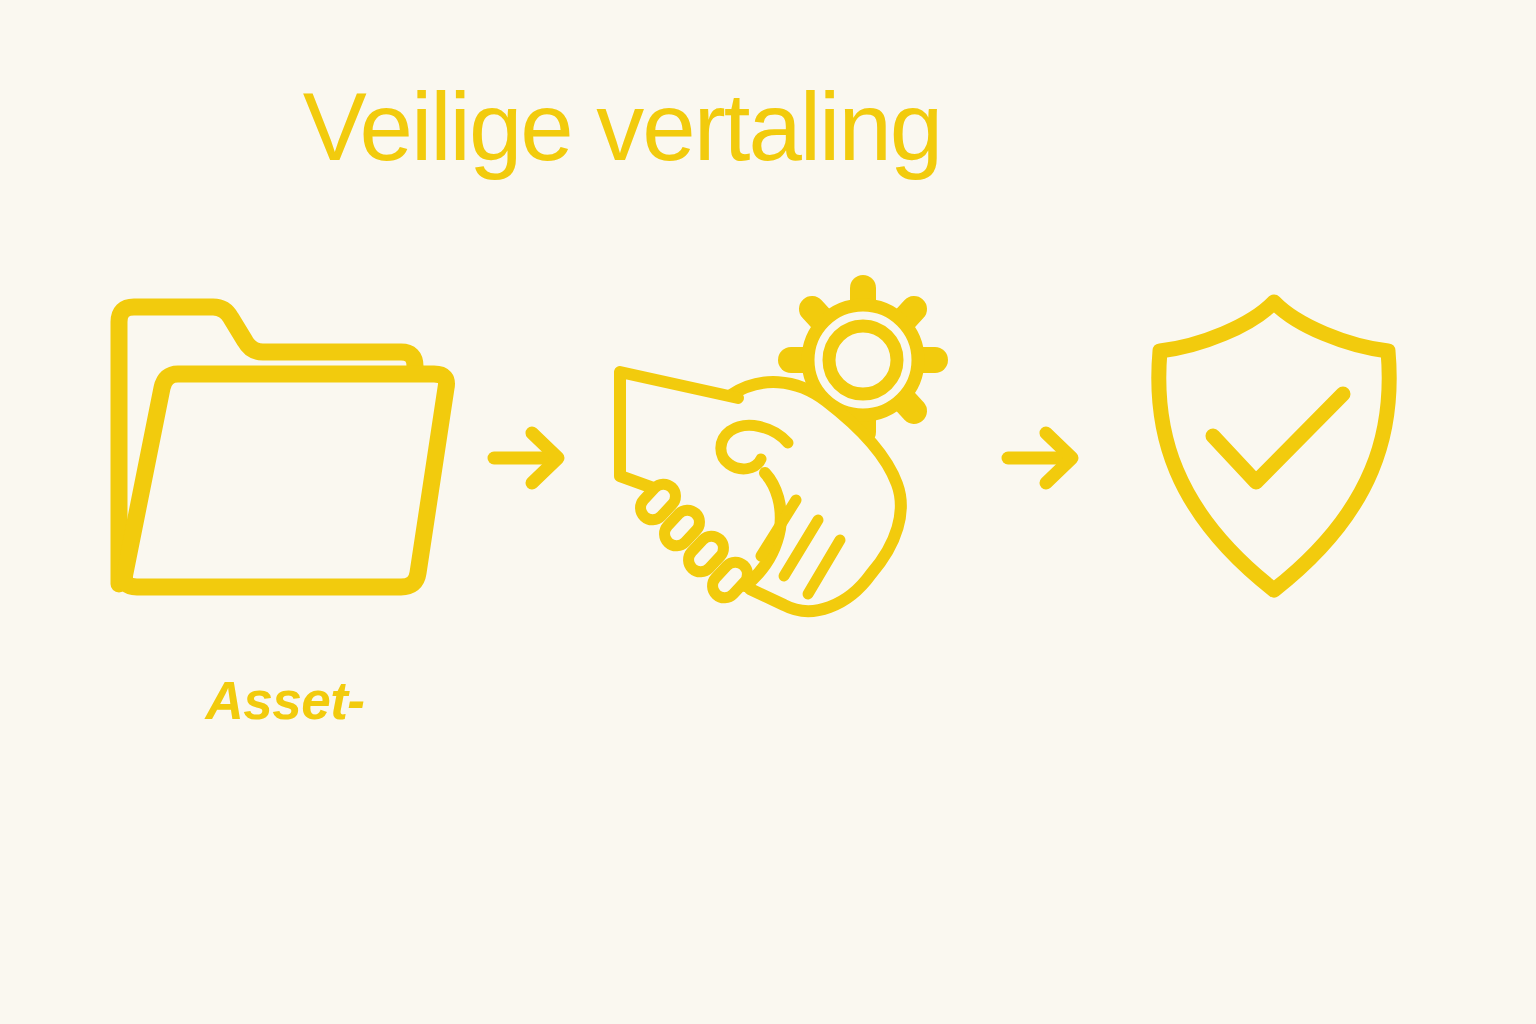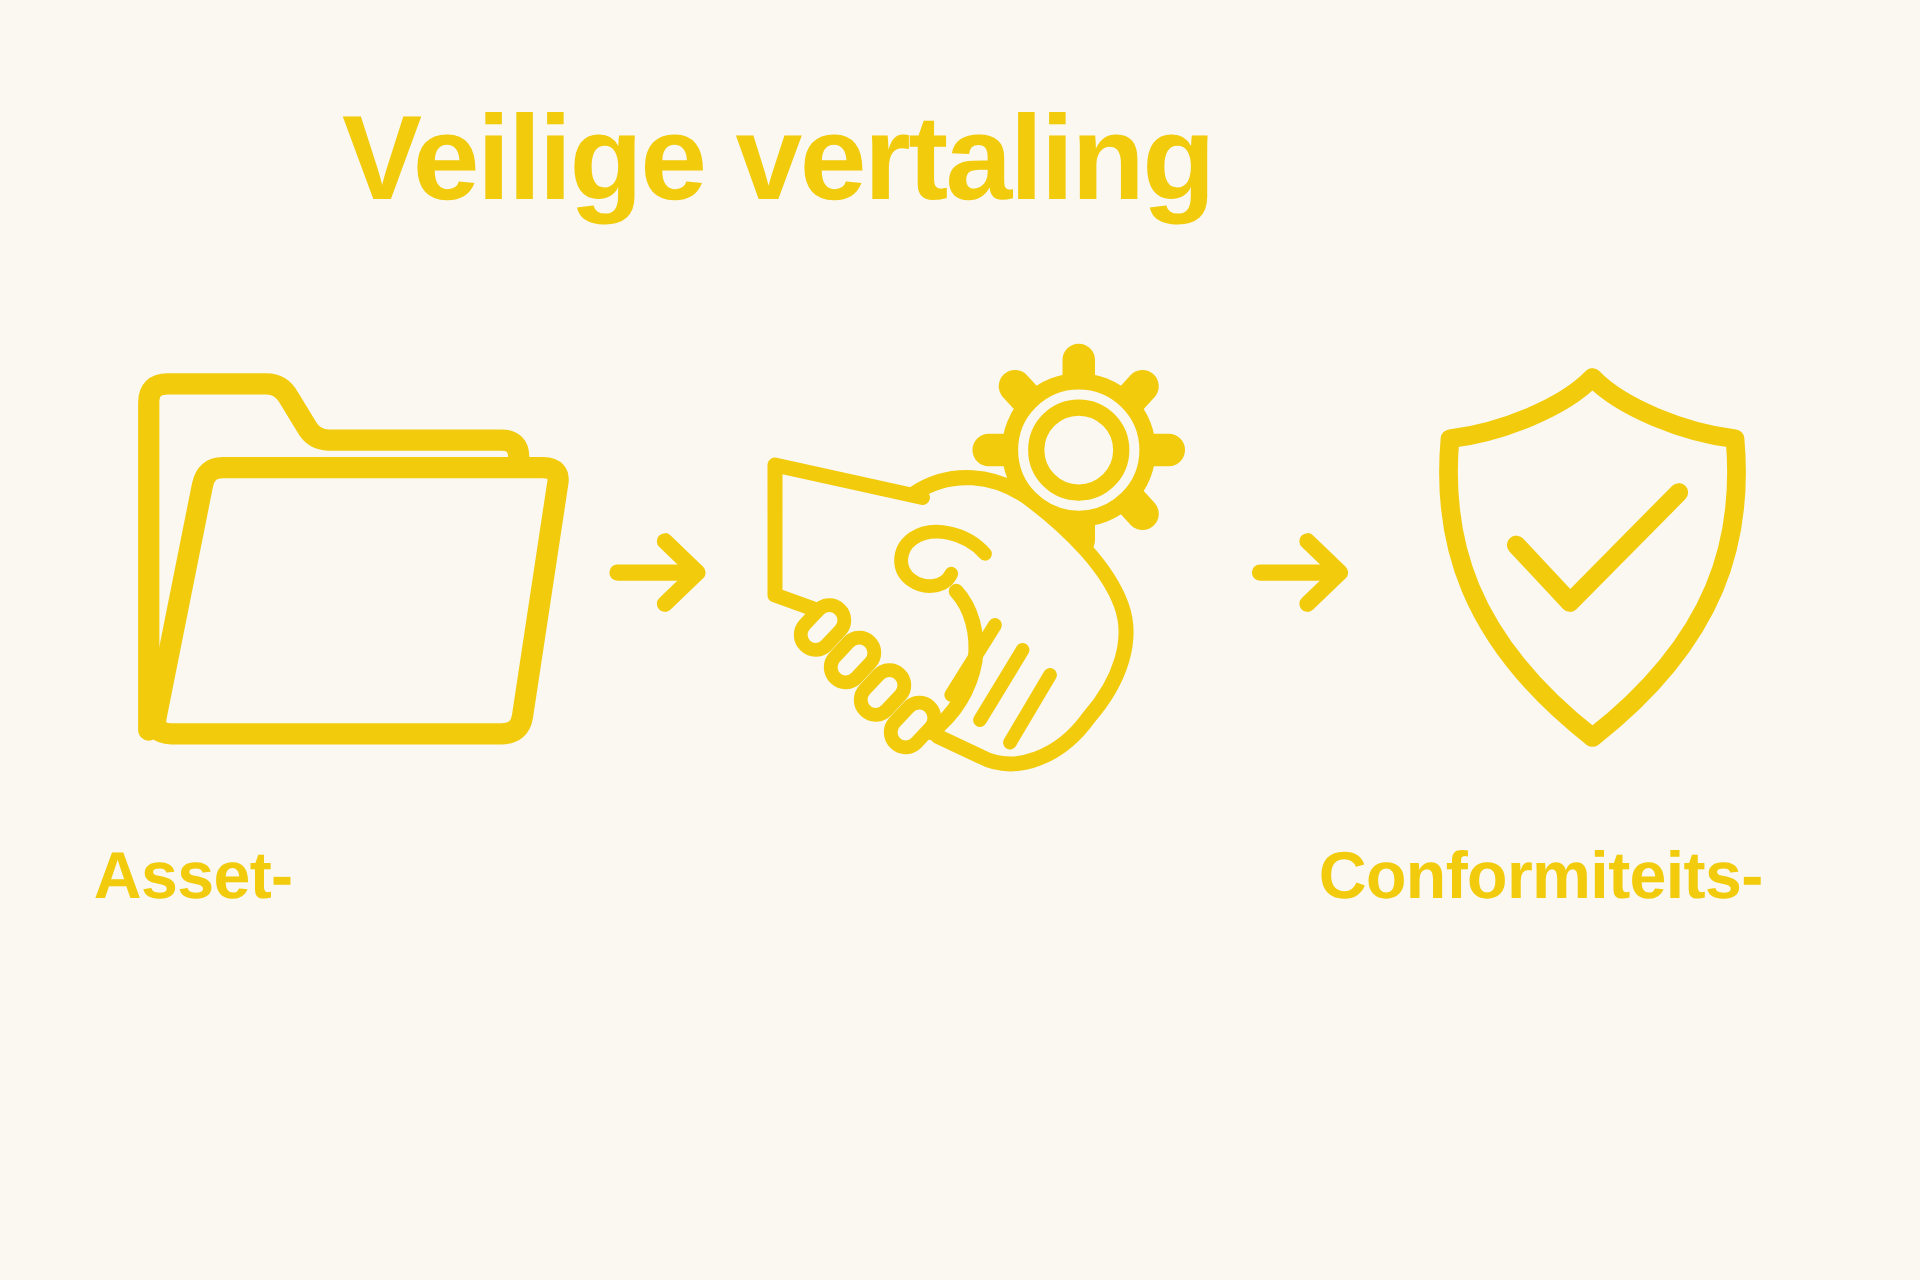--- a/index.html
+++ b/index.html
@@ -19,42 +19,43 @@
     height: 1024px;
     background: var(--bg);
   }
   .title {
     position: absolute;
     top: 72px;
     left: 0;
     width: 1244px;
     text-align: center;
     font-size: 96px;
-    font-weight: 700;
+    font-weight: 400;
     letter-spacing: -2px;
     color: var(--accent);
     line-height: 1.15;
   }
   .icon { position: absolute; }
   .icon svg { display: block; width: 100%; height: 100%; }
   .icon-folder    { left: 110px; top: 296px; width: 348px; height: 300px; }
   .icon-handshake { left: 598px; top: 268px; width: 382px; height: 352px; }
   .icon-shield    { left: 1143px; top: 292px; width: 262px; height: 308px; }
   .arrow { position: absolute; width: 82px; height: 66px; }
   .arrow-1 { left: 487px;  top: 425px; }
   .arrow-2 { left: 1001px; top: 425px; }
   .step-label {
     position: absolute;
     top: 664px;
-    text-align: left;
+    text-align: center;
     font-size: 53px;
     font-weight: 700;
     letter-spacing: -0.5px;
     line-height: 1.38;
     color: var(--accent);
+    font-style: italic;
   }
   .step-label span { display: block; }
   .label-1 { left: 75px;   width: 420px; }
   .label-2 { left: 565px;  width: 420px; }
   .label-3 { left: 1055px; width: 470px; }
 
   .stroke {
     fill: none;
     stroke: var(--accent);
     stroke-linecap: round;
@@ -152,16 +153,15 @@
     <svg viewBox="0 0 262 308">
       <path class="stroke" stroke-width="15" d="M131 10 C108 34 58 54 17 59 C10 138 30 219 131 298 C232 219 252 138 245 59 C204 54 154 34 131 10 Z"></path>
       <path class="stroke" stroke-width="15" d="M70 144 L113 190 L200 102"></path>
     </svg>
   </div>
 
   <div class="step-label label-1">
     <span>Asset-</span>
   </div>
   <div class="step-label label-3">
-    <span>Conformiteits-</span>
   </div>
 
 </div>
 
 </body></html>

